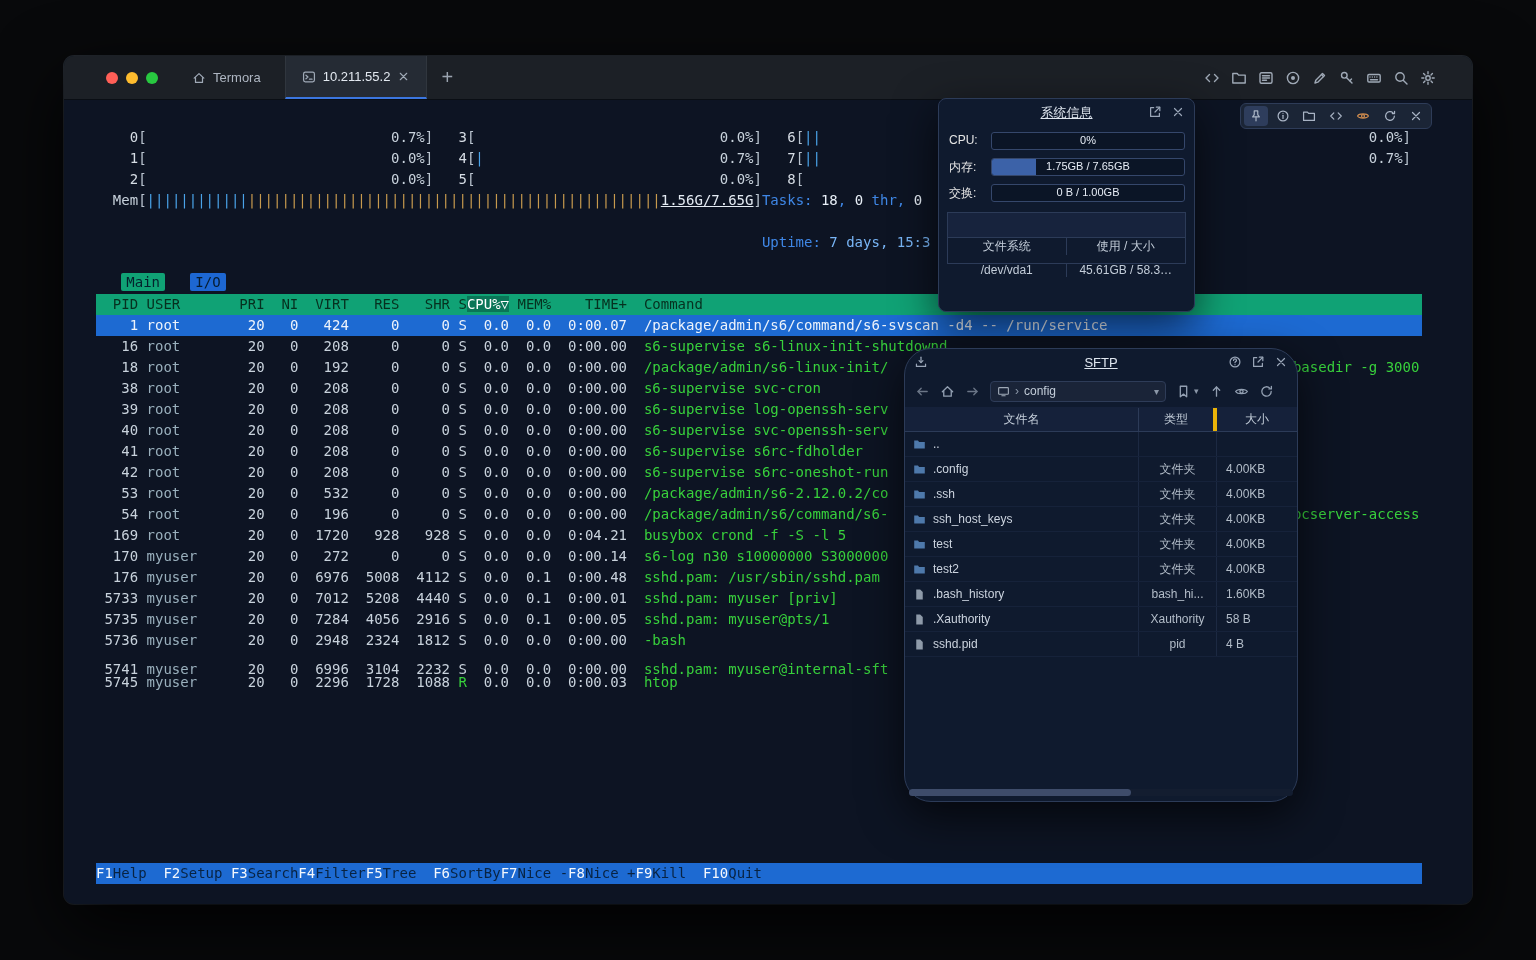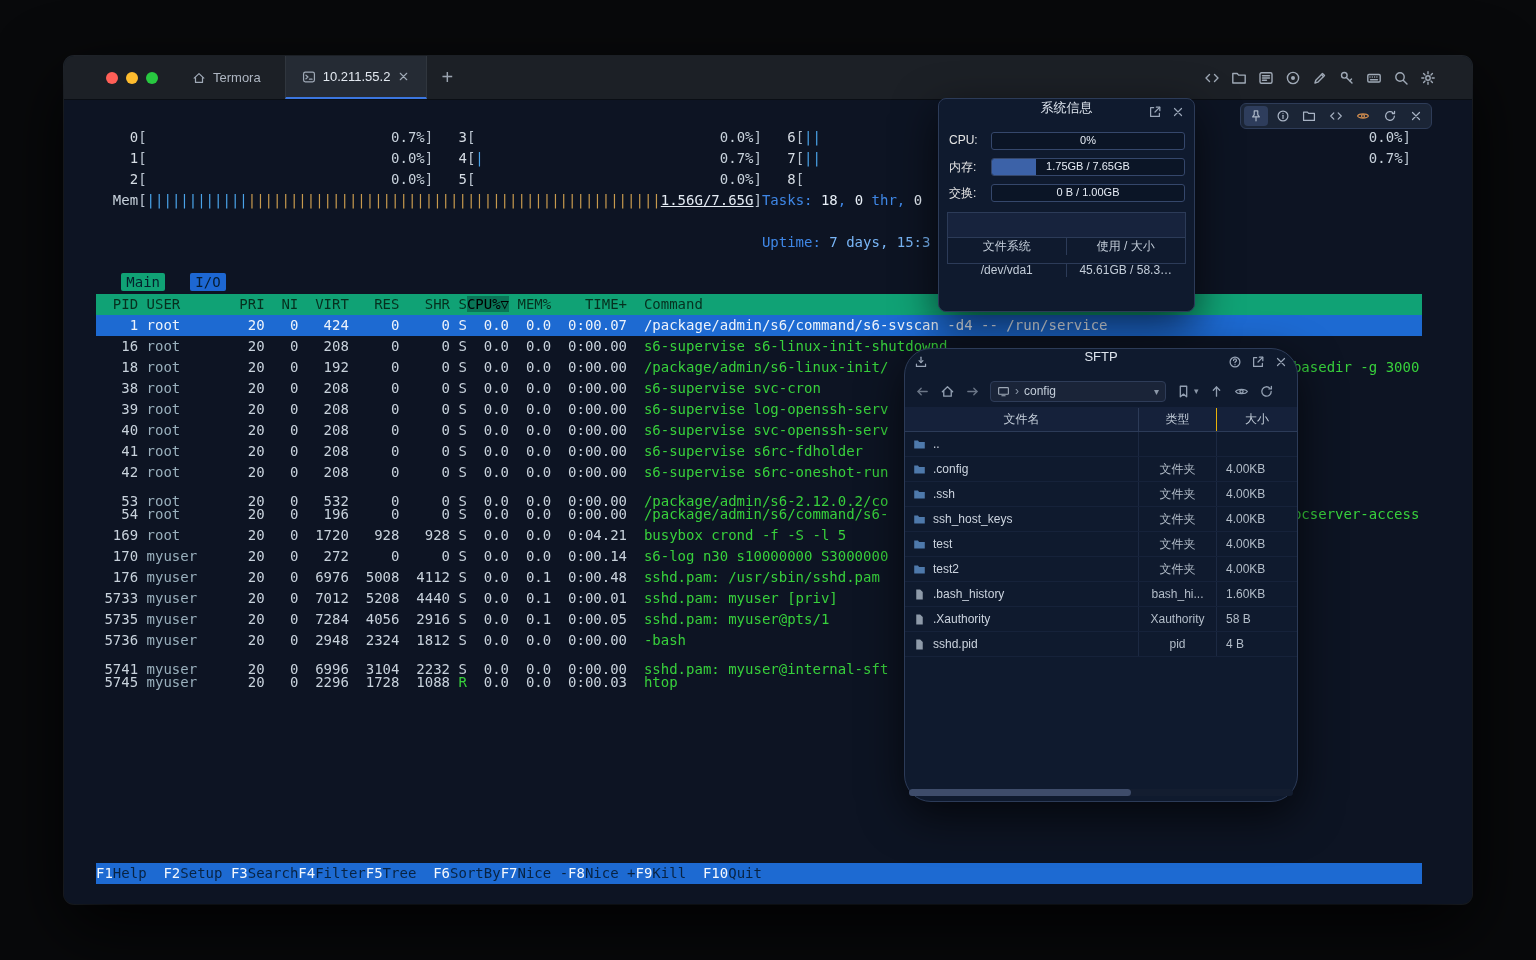--- a/index.html
+++ b/index.html
@@ -33,21 +33,21 @@
   .mid  { color:#d6dde5; }
   .mbar { color:#4aa3e8; }
   .mbarU{ color:#4aa3e8; } .mbarY{ color:#c79a4e; }
   .mlab { color:#c8d2dc; }
   .mval { color:#c8d2dc; } .mval2 { color:#e4ebf3;text-decoration:underline; }
   .seg-lbl { color:#3f87e6; } .seg-val { color:#e9f0f8; } .seg-cyan { color:#79b6f7; }
   .stab { padding:1px 5px; border-radius:2px; color:#04222c; }
   .stab.g { background:#10a275; } .stab.b { background:#1d67d2; color:#061c30; }
   .t-hdr { background:#10a275; }
   .hx { color:#06301f; }
-  .t-sort { background:#0a7557; color:#000000; }
+  .t-sort { background:#0a7557; color:#ffffff; }
   .c-num { color:#c8d2dc; } .c-user { color:#9ab0bd; } .c-green { color:#38d13c; }
   .t-sel { background:#1d6ad2; }
   .t-sel span { color:#edf3fb !important; }
   .t-fbar { background:#1d6ad2; }
   .fk { color:#f5f8fc; } .fl { color:#082342; }
 
   
   .icon { display:inline-flex; width:16px; height:16px; color:#9fa9b6; flex:none; }
   .icon svg { width:100%; height:100%; }
   .icon.sm { width:14px; height:14px; }
@@ -61,22 +61,22 @@
                   display:flex; align-items:center; justify-content:space-evenly; z-index:8; }
   .st-item { width:24px; height:20px; display:flex; align-items:center; justify-content:center;
              border-radius:4px; color:#a8b3c4; }
   .st-item.active { background:#2e3d5c; }
   .st-item.accent { color:#d08c4e; }
   .st-item .icon { color:inherit; }
 
   
   .panel { position:absolute; background:#0f1a2e; border:1px solid #2c3b58; border-radius:8px;
            box-shadow:0 14px 44px rgba(0,0,0,.65); color:#c6cfda; font-size:13px; z-index:6; }
-  .p-title { position:relative; height:27px; display:flex; 
-             justify-content:center; font-size:13px; color:#dfe6ef; }
+  .p-title { position:relative; height:27px; display:flex; align-items:center;
+             justify-content:center; font-size:13px; color:#dfe6ef;text-decoration:underline; }
   .p-left { position:absolute; left:9px; top:6px; }
   .p-right { position:absolute; right:9px; top:6px; display:flex; gap:9px; }
   .p-right .icon, .p-left .icon { color:#9aa6b8; }
 
   
   .sysinfo { left:874px; top:42px; width:257px; height:214px; }
   .sys-row { position:absolute; left:10px; right:9px; height:18px; }
   .sys-label { position:absolute; left:0; top:1px; font-size:12px; color:#e5e5e5; }
   .sys-bar { position:absolute; left:42px; right:0; top:0; height:18px; background:#0b1526;
              border:1px solid #35476b; border-radius:3px; overflow:hidden; }
@@ -97,21 +97,21 @@
   .crumb { width:176px; height:21px; background:#1a2438; border:1px solid #2e3c58;
            border-radius:4px; display:flex; align-items:center; gap:5px; padding:0 6px;
            font-size:12px; color:#c3cdd9; }
   .crumb-sep { color:#8b97a8; } .crumb-caret { margin-left:auto; color:#8b97a8; font-size:10px; }
   .tiny-caret { color:#8b97a8; font-size:9px; margin-left:-7px; }
   .sftp-table { position:absolute; top:58px; left:0; right:0; font-size:12px; }
   .sftp-hrow { display:flex; height:25px; background:#15213a; border-top:1px solid #26345200;
                border-bottom:1px solid #2c3b58; }
   .sftp-hrow span { display:flex; align-items:center; justify-content:center; color:#c3cdd9; }
   .fc-name { width:234px; border-right:1px solid #2c3b58; }
-  .fc-type { width:78px; border-right:1px solid #eab308; }
+  .fc-type { width:78px; border-right:4px solid #eab308; }
   .fc-size { flex:1; }
   .f-row { display:flex; height:25px; border-bottom:1px solid #16223a; color:#ccd4df; }
   .f-name { width:234px; display:flex; align-items:center; gap:7px; padding-left:8px;
             border-right:1px solid #1c2942; overflow:hidden; white-space:nowrap; }
   .f-type { width:78px; display:flex; align-items:center; justify-content:center;
             border-right:1px solid #1c2942; color:#b3bdc9; overflow:hidden; white-space:nowrap;}
   .f-size { flex:1; display:flex; align-items:center; padding-left:9px; color:#b3bdc9; }
   .sftp-scroll { position:absolute; left:4px; right:4px; bottom:5px; height:7px;
                  background:#131d30; border-radius:4px; }
   .sftp-thumb { position:absolute; left:0; top:0; bottom:0; width:222px; background:#3e4c6a;
@@ -220,21 +220,21 @@
       <div class="t-line" style="top: 172px;">   <span class="stab g">Main</span>   <span class="stab b">I/O</span></div>
       <div class="t-line t-hdr" style="top: 194px;"><span class="hx">  PID USER       PRI  NI  VIRT   RES   SHR S</span><span class="t-sort">CPU%▽</span><span class="hx"> MEM%    TIME+  Command</span></div>
       <div class="t-line t-sel" style="top: 215px;"><span class="c-num">    1 </span><span class="c-user">root      </span><span class="c-num">  20   0   424     0     0</span><span class="c-num"> S</span><span class="c-num">  0.0  0.0  0:00.07  </span><span class="c-green">/package/admin/s6/command/s6-svscan -d4 -- /run/service</span></div>
       <div class="t-line" style="top: 236px;"><span class="c-num">   16 </span><span class="c-user">root      </span><span class="c-num">  20   0   208     0     0</span><span class="c-num"> S</span><span class="c-num">  0.0  0.0  0:00.00  </span><span class="c-green">s6-supervise s6-linux-init-shutdownd</span></div>
       <div class="t-line" style="top: 257px;"><span class="c-num">   18 </span><span class="c-user">root      </span><span class="c-num">  20   0   192     0     0</span><span class="c-num"> S</span><span class="c-num">  0.0  0.0  0:00.00  </span><span class="c-green">/package/admin/s6-linux-init/                                               /basedir -g 3000</span></div>
       <div class="t-line" style="top: 278px;"><span class="c-num">   38 </span><span class="c-user">root      </span><span class="c-num">  20   0   208     0     0</span><span class="c-num"> S</span><span class="c-num">  0.0  0.0  0:00.00  </span><span class="c-green">s6-supervise svc-cron</span></div>
       <div class="t-line" style="top: 299px;"><span class="c-num">   39 </span><span class="c-user">root      </span><span class="c-num">  20   0   208     0     0</span><span class="c-num"> S</span><span class="c-num">  0.0  0.0  0:00.00  </span><span class="c-green">s6-supervise log-openssh-serv</span></div>
       <div class="t-line" style="top: 320px;"><span class="c-num">   40 </span><span class="c-user">root      </span><span class="c-num">  20   0   208     0     0</span><span class="c-num"> S</span><span class="c-num">  0.0  0.0  0:00.00  </span><span class="c-green">s6-supervise svc-openssh-serv</span></div>
       <div class="t-line" style="top: 341px;"><span class="c-num">   41 </span><span class="c-user">root      </span><span class="c-num">  20   0   208     0     0</span><span class="c-num"> S</span><span class="c-num">  0.0  0.0  0:00.00  </span><span class="c-green">s6-supervise s6rc-fdholder</span></div>
       <div class="t-line" style="top: 362px;"><span class="c-num">   42 </span><span class="c-user">root      </span><span class="c-num">  20   0   208     0     0</span><span class="c-num"> S</span><span class="c-num">  0.0  0.0  0:00.00  </span><span class="c-green">s6-supervise s6rc-oneshot-run</span></div>
-      <div class="t-line" style="top: 383px; margin-top: 8px;"><span class="c-num">   53 </span><span class="c-user">root      </span><span class="c-num">  20   0   532     0     0</span><span class="c-num"> S</span><span class="c-num">  0.0  0.0  0:00.00  </span><span class="c-green">/package/admin/s6-2.12.0.2/co</span></div>
+      <div class="t-line" style="top: 383px;"><span class="c-num">   53 </span><span class="c-user">root      </span><span class="c-num">  20   0   532     0     0</span><span class="c-num"> S</span><span class="c-num">  0.0  0.0  0:00.00  </span><span class="c-green">/package/admin/s6-2.12.0.2/co</span></div>
       <div class="t-line" style="top: 404px;"><span class="c-num">   54 </span><span class="c-user">root      </span><span class="c-num">  20   0   196     0     0</span><span class="c-num"> S</span><span class="c-num">  0.0  0.0  0:00.00  </span><span class="c-green">/package/admin/s6/command/s6-                                               ipcserver-access</span></div>
       <div class="t-line" style="top: 425px;"><span class="c-num">  169 </span><span class="c-user">root      </span><span class="c-num">  20   0  1720   928   928</span><span class="c-num"> S</span><span class="c-num">  0.0  0.0  0:04.21  </span><span class="c-green">busybox crond -f -S -l 5</span></div>
       <div class="t-line" style="top: 446px;"><span class="c-num">  170 </span><span class="c-user">myuser    </span><span class="c-num">  20   0   272     0     0</span><span class="c-num"> S</span><span class="c-num">  0.0  0.0  0:00.14  </span><span class="c-green">s6-log n30 s10000000 S3000000</span></div>
       <div class="t-line" style="top: 467px;"><span class="c-num">  176 </span><span class="c-user">myuser    </span><span class="c-num">  20   0  6976  5008  4112</span><span class="c-num"> S</span><span class="c-num">  0.0  0.1  0:00.48  </span><span class="c-green">sshd.pam: /usr/sbin/sshd.pam</span></div>
       <div class="t-line" style="top: 488px;"><span class="c-num"> 5733 </span><span class="c-user">myuser    </span><span class="c-num">  20   0  7012  5208  4440</span><span class="c-num"> S</span><span class="c-num">  0.0  0.1  0:00.01  </span><span class="c-green">sshd.pam: myuser [priv]</span></div>
       <div class="t-line" style="top: 509px;"><span class="c-num"> 5735 </span><span class="c-user">myuser    </span><span class="c-num">  20   0  7284  4056  2916</span><span class="c-num"> S</span><span class="c-num">  0.0  0.1  0:00.05  </span><span class="c-green">sshd.pam: myuser@pts/1</span></div>
       <div class="t-line" style="top: 530px;"><span class="c-num"> 5736 </span><span class="c-user">myuser    </span><span class="c-num">  20   0  2948  2324  1812</span><span class="c-num"> S</span><span class="c-num">  0.0  0.0  0:00.00  </span><span class="c-green">-bash</span></div>
       <div class="t-line" style="top: 559px;"><span class="c-num"> 5741 </span><span class="c-user">myuser    </span><span class="c-num">  20   0  6996  3104  2232</span><span class="c-num"> S</span><span class="c-num">  0.0  0.0  0:00.00  </span><span class="c-green">sshd.pam: myuser@internal-sft</span></div>
       <div class="t-line" style="top: 572px;"><span class="c-num"> 5745 </span><span class="c-user">myuser    </span><span class="c-num">  20   0  2296  1728  1088</span><span class="c-green"> R</span><span class="c-num">  0.0  0.0  0:00.03  </span><span class="c-green">htop</span></div>
       <div class="t-line t-fbar" style="top: 763px;"><span class="fpair"><span class="fk">F1</span><span class="fl">Help  </span></span><span class="fpair"><span class="fk">F2</span><span class="fl">Setup </span></span><span class="fpair"><span class="fk">F3</span><span class="fl">Search</span></span><span class="fpair"><span class="fk">F4</span><span class="fl">Filter</span></span><span class="fpair"><span class="fk">F5</span><span class="fl">Tree  </span></span><span class="fpair"><span class="fk">F6</span><span class="fl">SortBy</span></span><span class="fpair"><span class="fk">F7</span><span class="fl">Nice -</span></span><span class="fpair"><span class="fk">F8</span><span class="fl">Nice +</span></span><span class="fpair"><span class="fk">F9</span><span class="fl">Kill  </span></span><span class="fpair"><span class="fk">F10</span><span class="fl">Quit  </span></span></div>

